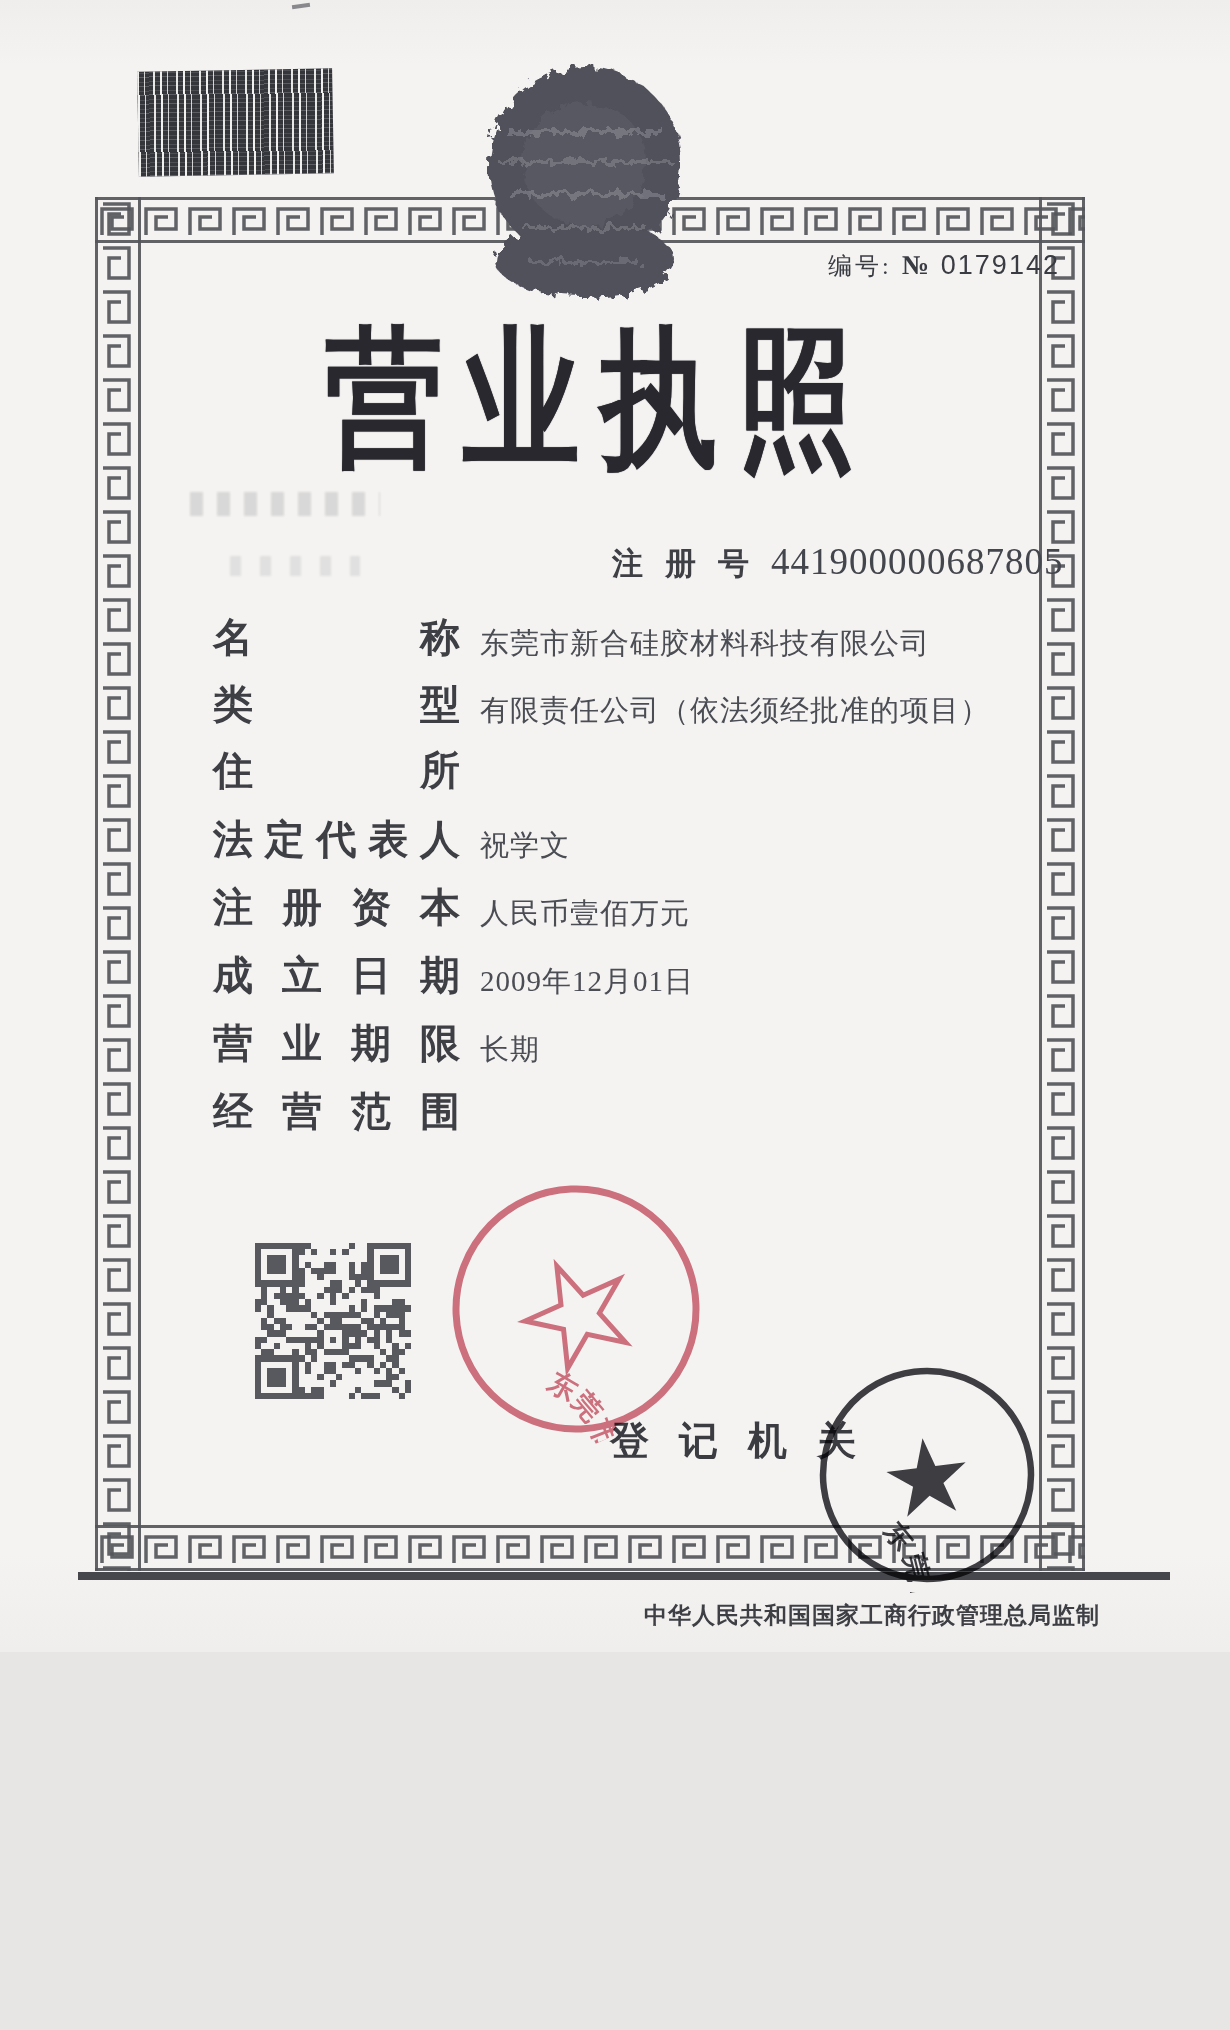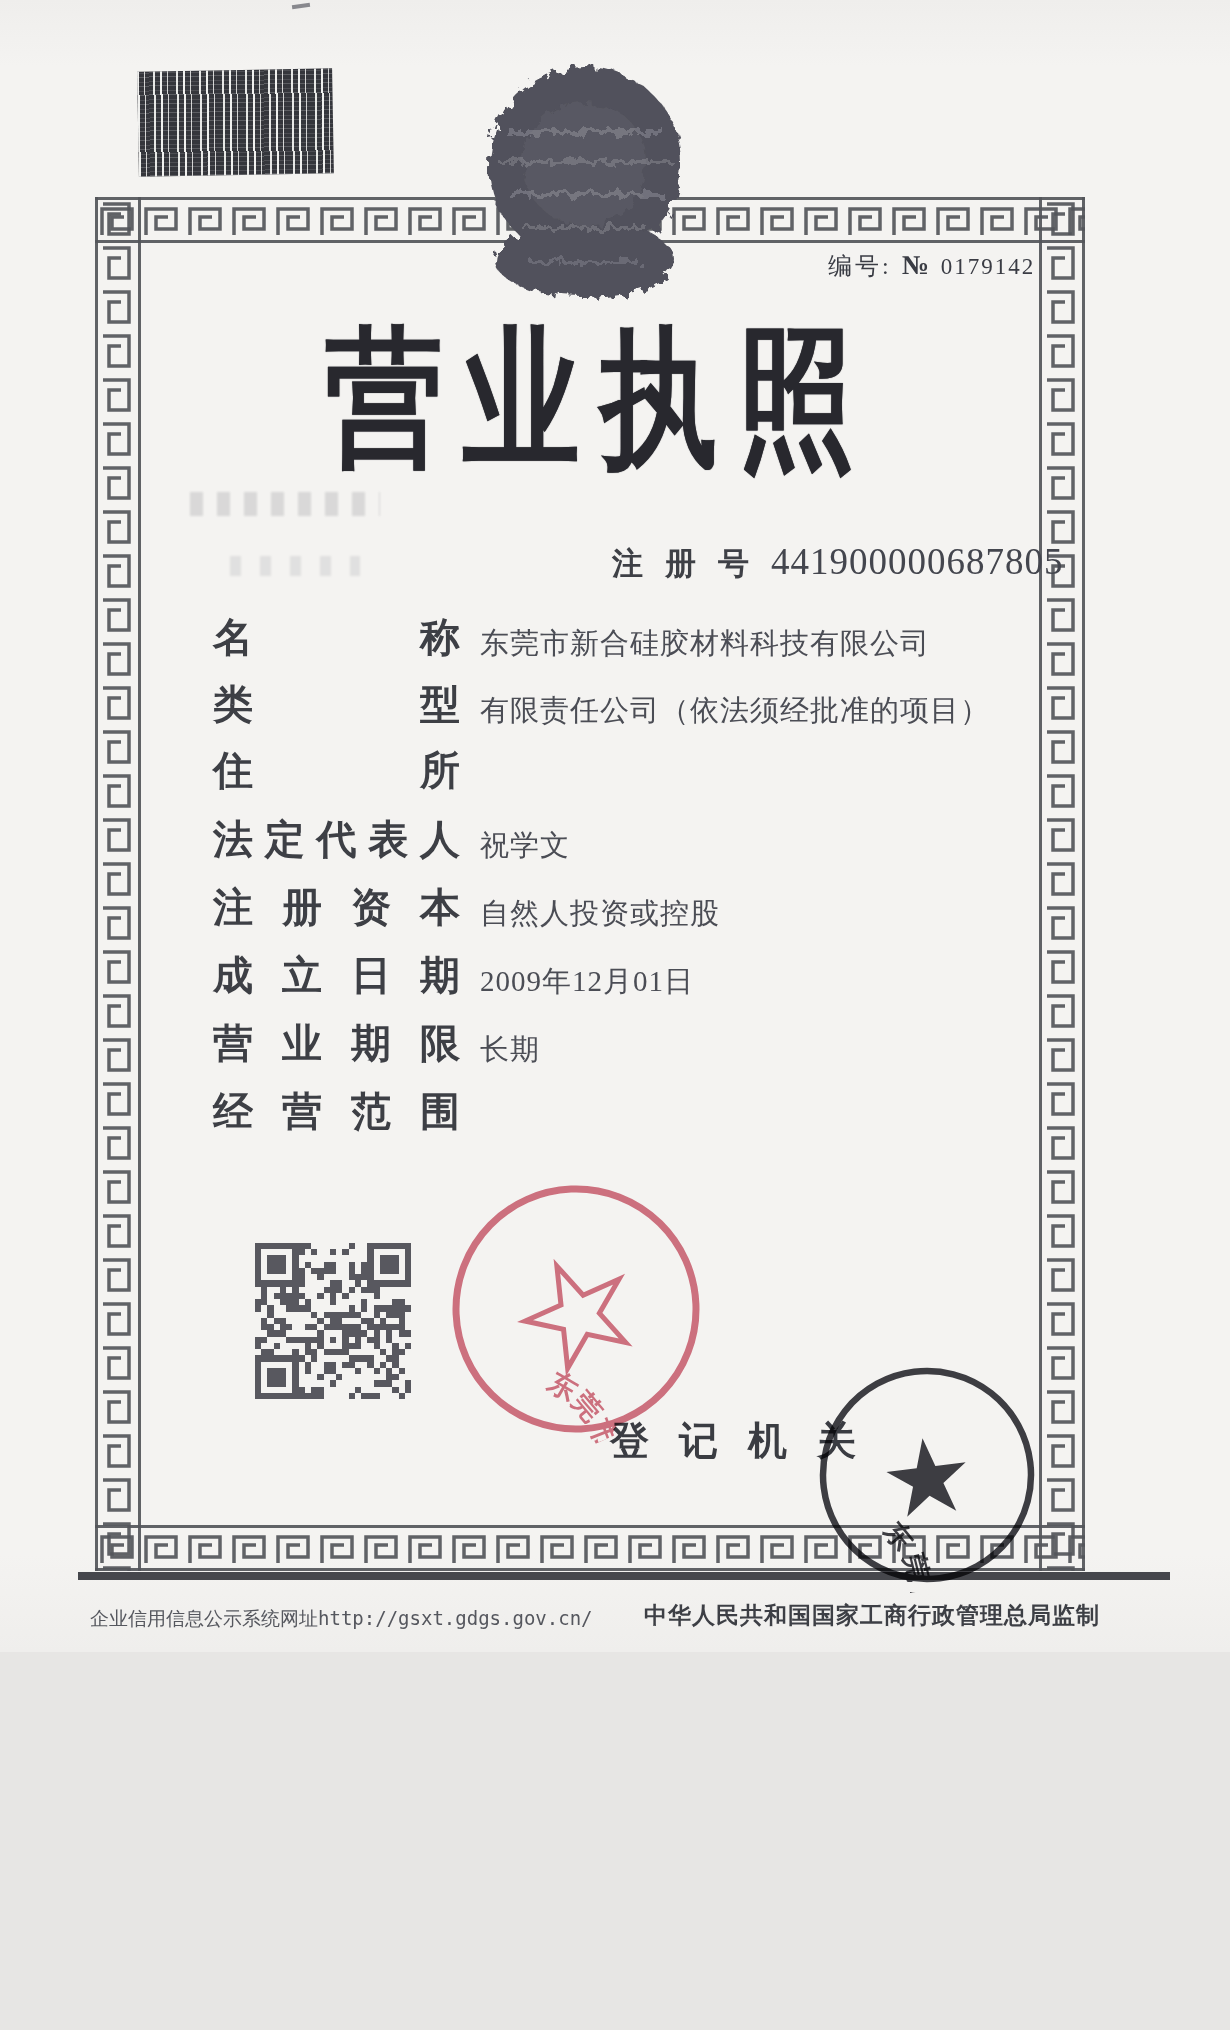--- a/index.html
+++ b/index.html
@@ -26,21 +26,21 @@
   .b-top{left:95px;top:197px;width:990px;height:46px;}
   .b-bottom{left:95px;top:1525px;width:990px;height:46px;}
   .b-left{left:95px;top:197px;width:46px;height:1374px;}
   .b-right{left:1039px;top:197px;width:46px;height:1374px;}
   .bottom-rule{left:78px;top:1572px;width:1092px;height:8px;background:#46474c;z-index:2;}
 
   
   .serial{left:828px;top:250px;z-index:2;display:flex;align-items:baseline;color:#3a3c44;}
   .serial .lab{font-size:24px;letter-spacing:3px;}
   .serial .sym{font-size:27px;font-weight:bold;margin-left:10px;}
-  .serial .num{font-size:23px;margin-left:12px;letter-spacing:2px;font-family:Liberation Serif, serif;}
+  .serial .num{font-size:27px;margin-left:12px;letter-spacing:2px;font-family:Liberation Sans, sans-serif;}
 
   
   .title{left:95px;top:318px;width:990px;display:flex;justify-content:center;gap:26px;
     font-size:150px;line-height:1.08;font-weight:bold;color:#28282e;z-index:2;
     transform:scaleX(.78);transform-origin:center;text-shadow:0 0 1px #2c2c32;}
 
   
   .regline{left:612px;top:540px;z-index:2;display:flex;align-items:baseline;}
   .regline .lab{display:flex;gap:22px;font-size:31px;font-weight:600;color:#3e4046;}
   .regline .num{margin-left:22px;font-size:37px;letter-spacing:1px;color:#44464e;}
@@ -216,21 +216,21 @@
       </div>
     <div class="val">祝学文</div>
   </div>
   <div class="abs row r5">
     <div class="lab">
         <span>注</span>
         <span>册</span>
         <span>资</span>
         <span>本</span>
       </div>
-    <div class="val">自然人投资或控股</div>
+    <div class="val">人民币壹佰万元</div>
   </div>
   <div class="abs row r6">
     <div class="lab">
         <span>成</span>
         <span>立</span>
         <span>日</span>
         <span>期</span>
       </div>
     <div class="val">2009年12月01日</div>
   </div>
@@ -588,16 +588,15 @@
         <path id="blkTextPath" d="M63.4,166.6 A73,73 0 1 1 63.3,166.5" fill="none"></path>
       </defs>
       <circle cx="115" cy="115" r="104" fill="none" stroke="#2b2b32" stroke-width="6.5"></circle>
       <polygon points="115,78 124.4,107 154.9,107 130.3,125 139.7,154 115,136 90.3,154 99.7,125 75.1,107 105.6,107" fill="#2b2b32"></polygon>
       <text font-size="27" font-weight="700" fill="#2b2b32" letter-spacing="5" font-family="Liberation Serif, serif">
         <textPath href="#blkTextPath" startOffset="0">东莞市工商行政管理局</textPath>
       </text>
     </svg>
   </div>
 
-  <div class="abs foot-left">企业信用信息公示系统网址http://gsxt.gdgs.gov.cn/</div>
   <div class="abs foot-right">中华人民共和国国家工商行政管理总局监制</div>
 
 </div>
 
 </body></html>

